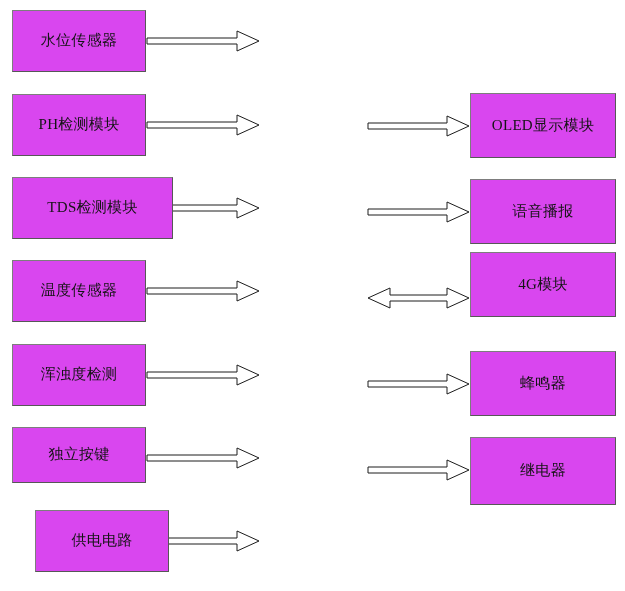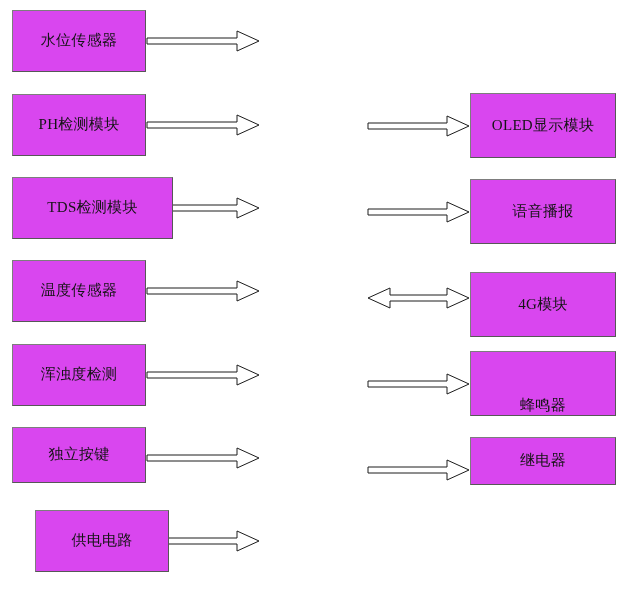--- a/index.html
+++ b/index.html
@@ -103,25 +103,25 @@
         <span class="node-label">供电电路</span>
       </div>
     </div>
   <div id="right-column">
       <div class="node-box side-box right-box" style="left: 470px; top: 93px; width: 146px; height: 65px;">
         <span class="node-label">OLED显示模块</span>
       </div>
       <div class="node-box side-box right-box" style="left: 470px; top: 179px; width: 146px; height: 65px;">
         <span class="node-label">语音播报</span>
       </div>
-      <div class="node-box side-box right-box" style="left: 470px; top: 272px; width: 146px; height: 65px; text-align: center;">
+      <div class="node-box side-box right-box" style="left: 470px; top: 252px; width: 146px; height: 65px; text-align: center;">
         <span class="node-label">4G模块</span>
       </div>
-      <div class="node-box side-box right-box" style="left: 470px; top: 351px; width: 146px; height: 65px; align-items: flex-end;">
+      <div class="node-box side-box right-box" style="left: 470px; top: 351px; width: 146px; height: 65px;">
         <span class="node-label">蜂鸣器</span>
       </div>
-      <div class="node-box side-box right-box" style="left: 470px; top: 437px; width: 146px; height: 48px; text-align: right;">
+      <div class="node-box side-box right-box" style="left: 470px; top: 437px; width: 146px; height: 68px; text-align: right;">
         <span class="node-label">继电器</span>
       </div>
     </div>
 
 
 </div>
 
 </body></html>

